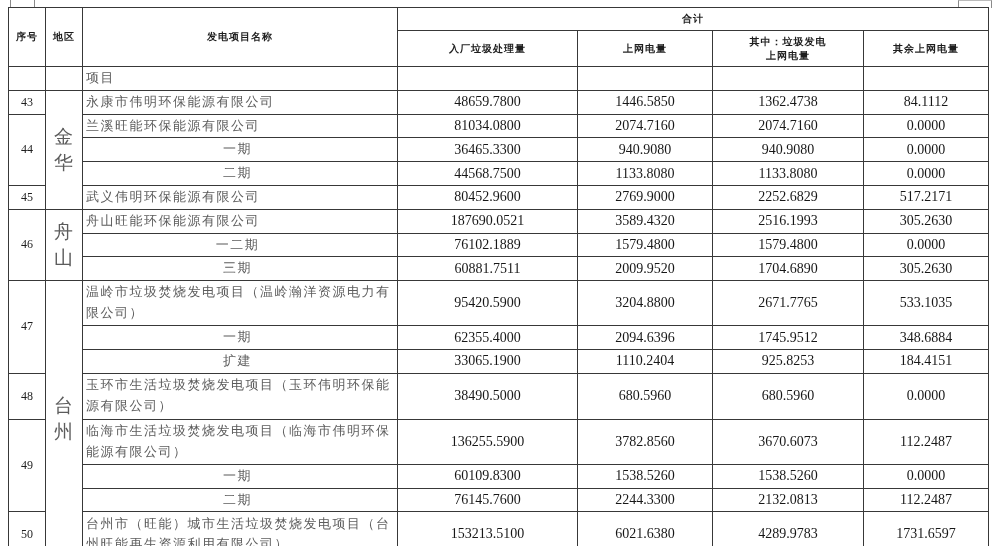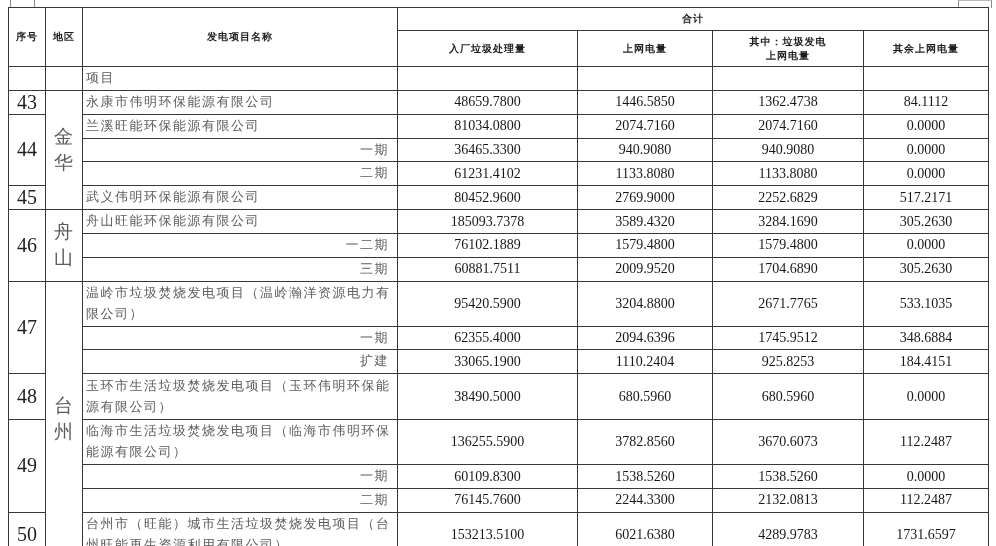--- a/index.html
+++ b/index.html
@@ -47,41 +47,41 @@
     color: #1e1e1e;
     text-align: center;
     vertical-align: middle;
     white-space: pre-line;
     line-height: 1.35;
     letter-spacing: 1px;
   }
   td.serial {
     text-align: center;
     vertical-align: middle;
-    font-size: 20px;
+    font-size: 12px;
     color: #1e1e1e;
   }
   td.region {
     text-align: center;
     vertical-align: middle;
     font-size: 19px;
     color: #5c5c5c;
     letter-spacing: 1px;
   }
   td.name {
     font-size: 13px;
     color: #5c5c5c;
     text-align: left;
     vertical-align: middle;
     padding: 1px 4px 1px 3px;
     line-height: 1.6;
     letter-spacing: 1.5px;
   }
   td.name.right {
-    text-align: right;
+    text-align: center;
     padding-right: 8px;
   }
   td.value {
     text-align: center;
     vertical-align: middle;
     font-size: 14px;
     color: #171717;
   }
 </style>
 </head>
@@ -146,40 +146,40 @@
         </tr>
         <tr style="height: 22px;">
           <td class="name right">一期</td>
           <td class="value">36465.3300</td>
           <td class="value">940.9080</td>
           <td class="value">940.9080</td>
           <td class="value">0.0000</td>
         </tr>
         <tr style="height: 22px;">
           <td class="name right">二期</td>
-          <td class="value">61231.4102</td>
+          <td class="value">44568.7500</td>
           <td class="value">1133.8080</td>
           <td class="value">1133.8080</td>
           <td class="value">0.0000</td>
         </tr>
         <tr style="height: 23px; margin-left: 24px;">
           <td class="serial">45</td>
           <td class="name">武义伟明环保能源有限公司</td>
           <td class="value">80452.9600</td>
           <td class="value">2769.9000</td>
           <td class="value">2252.6829</td>
           <td class="value">517.2171</td>
         </tr>
         <tr style="height: 23px;">
           <td class="serial" rowspan="3">46</td>
           <td class="region" rowspan="3">舟山</td>
           <td class="name">舟山旺能环保能源有限公司</td>
-          <td class="value">185093.7378</td>
+          <td class="value">187690.0521</td>
           <td class="value">3589.4320</td>
-          <td class="value">3284.1690</td>
+          <td class="value">2516.1993</td>
           <td class="value">305.2630</td>
         </tr>
         <tr style="height: 22px;">
           <td class="name right">一二期</td>
           <td class="value">76102.1889</td>
           <td class="value">1579.4800</td>
           <td class="value">1579.4800</td>
           <td class="value">0.0000</td>
         </tr>
         <tr style="height: 22px;">

